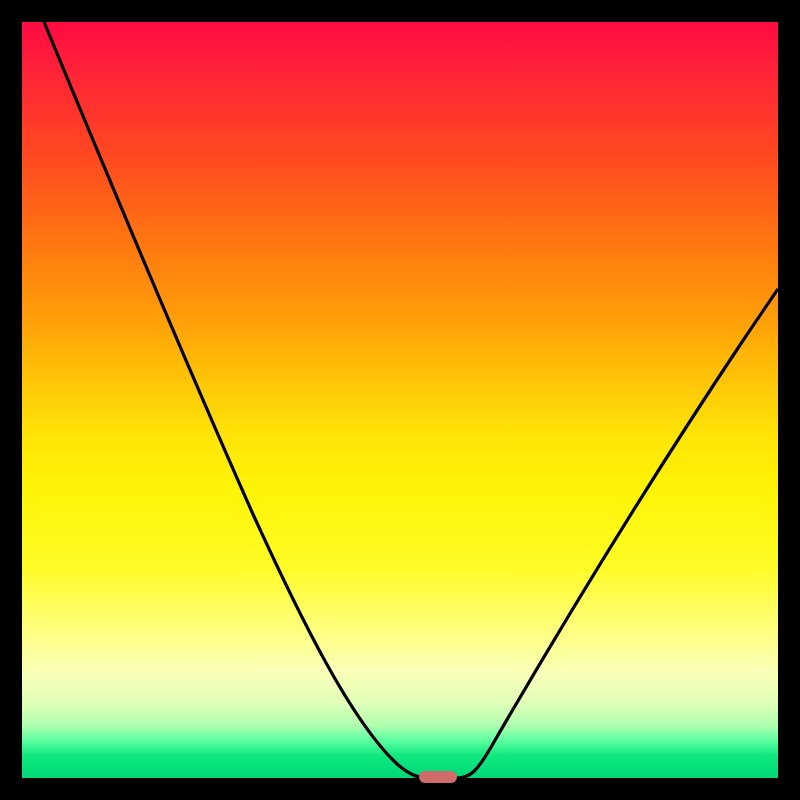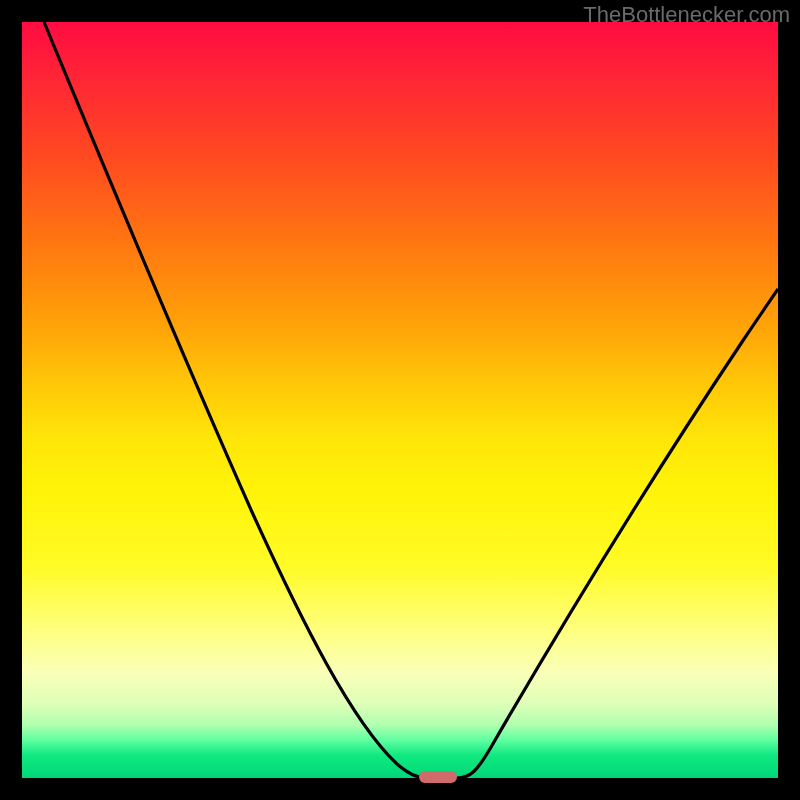--- a/index.html
+++ b/index.html
@@ -68,14 +68,13 @@
                C 80 140, 150 310, 230 490
                C 280 600, 330 700, 375 742
                C 390 755, 398 756, 410 756
                L 435 756
                C 448 756, 455 750, 472 720
                C 530 620, 620 470, 720 320
                C 740 290, 750 276, 756 267" fill="none" stroke="#000" stroke-width="3.2"></path>
     </svg>
     <div class="marker" style="left: 397px; width: 38px; bottom: -5px;"></div>
   </div>
-  <div class="attribution">TheBottlenecker.com</div>
 </div>
 
 </body></html>

